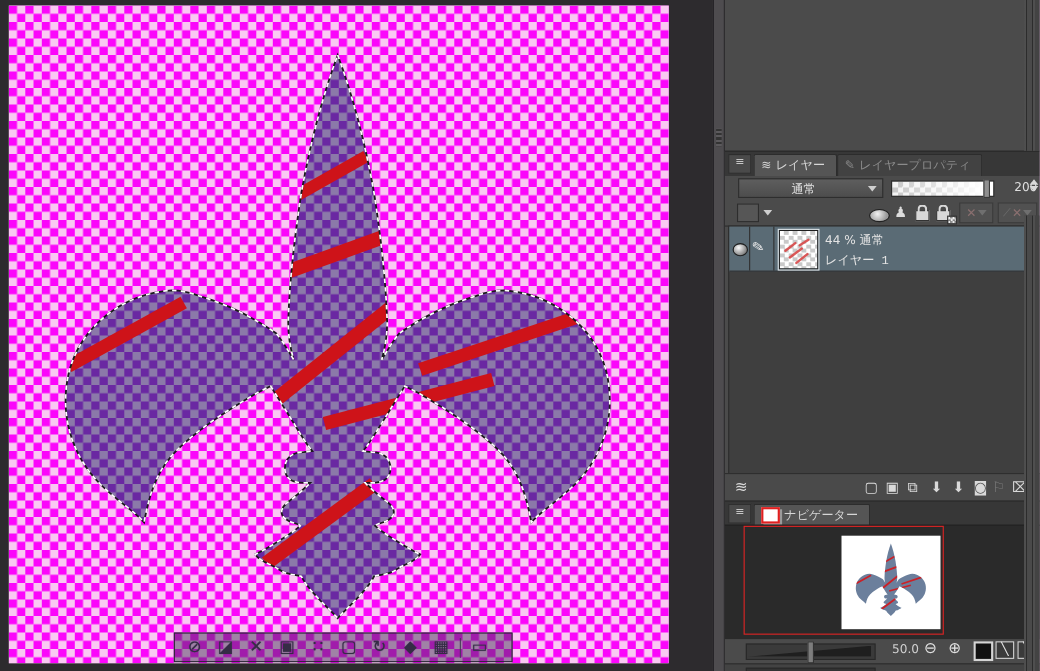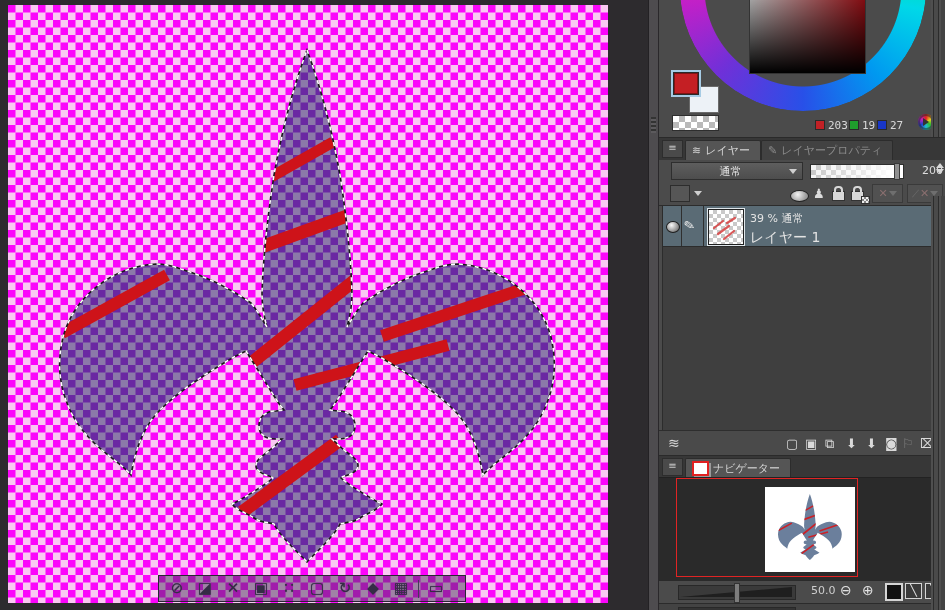--- a/index.html
+++ b/index.html
@@ -113,21 +113,21 @@
   .lrow.selected{background:#5a6b75;}
   .lrow .c1{position:absolute;left:0;top:0;width:18px;height:40px;border-right:1px solid #2f2f2f;}
   .lrow .c2{position:absolute;left:18px;top:0;width:22px;height:40px;border-right:1px solid #2f2f2f;}
   .eye{position:absolute;left:3px;top:15px;width:12px;height:10px;border-radius:50%;
     background:radial-gradient(circle at 38% 32%,#fafafa,#7d7d7d 75%);border:1px solid #1e1e1e;}
   .pen-ind{position:absolute;left:3px;top:12px;color:#ececec;font-size:13px;transform:rotate(-12deg);}
   .lthumb{position:absolute;left:45px;top:3px;width:34px;height:34px;border:1px solid #1f1f1f;
     background:conic-gradient(#c9c9c9 25%,#fff 0 50%,#c9c9c9 0 75%,#fff 0) 0 0/8px 8px;}
   .lrow.selected .lthumb{outline:1px solid #dfe6ea;}
   .lmeta{position:absolute;left:87px;top:5px;font-size:11px;color:#e3e3e3;}
-  .lname{position:absolute;left:87px;top:23px;font-size:14px;color:#e3e3e3;}
+  .lname{position:absolute;left:87px;top:23px;font-size:11px;color:#e3e3e3;font-family:Liberation Mono, monospace;}
   
   #layers-bottom{position:absolute;left:0;top:293px;width:286px;height:25px;background:#4a4a4a;
     border-top:1px solid #2e2e2e;}
   #layers-bottom .stack{position:absolute;left:9px;top:4px;color:#d8d8d8;font-size:14px;}
   .lb-ic{position:absolute;top:5px;color:#d9d9d9;font-size:13px;line-height:15px;}
   .lb-ic.dim{color:#7a7a7a;}
   
   #nav-panel{left:0;top:455px;width:286px;height:155px;background:#4b4b4b;}
   #nav-view{position:absolute;left:0;top:22px;width:286px;height:103px;background:#2a2a2a;border-top:1px solid #222;}
   #nav-red{position:absolute;left:17px;top:0px;width:180px;height:97px;border:1px solid #e02424;}
@@ -223,42 +223,20 @@
   <span class="sel-sep"></span>
   <span class="sel-ic">▭</span>
 </div>
 
 <div id="splitter" class="abs">
   <div class="grip"></div>
 </div>
 
 <div id="panels" class="abs">
 
-  <div id="color-panel" class="abs">
-    <div id="hue-ring"></div>
-    <div id="sv-square"></div>
-    <div id="swatch-bg"></div>
-    <div id="swatch-fg">
-        <div class="inner"></div>
-      </div>
-    <div id="swatch-tr"></div>
-    <div class="rgb-row" style="left:156px;">
-      <span class="rgb-sq" style="background:#c22126;"></span>
-      <span>203</span>
-    </div>
-    <div class="rgb-row" style="left:190px;">
-      <span class="rgb-sq" style="background:#1f9e2c;"></span>
-      <span>19</span>
-    </div>
-    <div class="rgb-row" style="left:218px;">
-      <span class="rgb-sq" style="background:#1836c8;"></span>
-      <span>27</span>
-    </div>
-    <div id="wheel-icon"></div>
-  </div>
 
   <div id="layers-panel" class="abs">
     <div class="tabbar" style="top:0;">
       <div class="panelmenu">≡</div>
       <div class="tab active">
         <span class="ticon">≋</span>
         <span>レイヤー</span>
       </div>
       <div class="tab inactive">
         <span class="ticon">✎</span>
@@ -313,21 +291,21 @@
         <div class="lthumb">
           <svg width="34" height="34" viewBox="0 0 34 34">
             <g stroke="#d84848" stroke-width="2.2" stroke-linecap="round" opacity="0.9">
               <line x1="5" y1="18" x2="14" y2="11"></line>
               <line x1="9" y1="24" x2="20" y2="16"></line>
               <line x1="15" y1="29" x2="25" y2="21"></line>
               <line x1="18" y1="13" x2="26" y2="8"></line>
             </g>
           </svg>
         </div>
-        <div class="lmeta"><span>39 %</span>&nbsp;<span>通常</span></div>
+        <div class="lmeta"><span>44 %</span>&nbsp;<span>通常</span></div>
         <div class="lname">レイヤー 1</div>
       </div>
     </div>
 
     <div id="layers-bottom">
       <span class="stack">≋</span>
       <span class="lb-ic" style="left:127px;">▢</span>
       <span class="lb-ic" style="left:146px;">▣</span>
       <span class="lb-ic" style="left:166px;">⧉</span>
       <span class="lb-ic" style="left:187px;">⬇</span>

